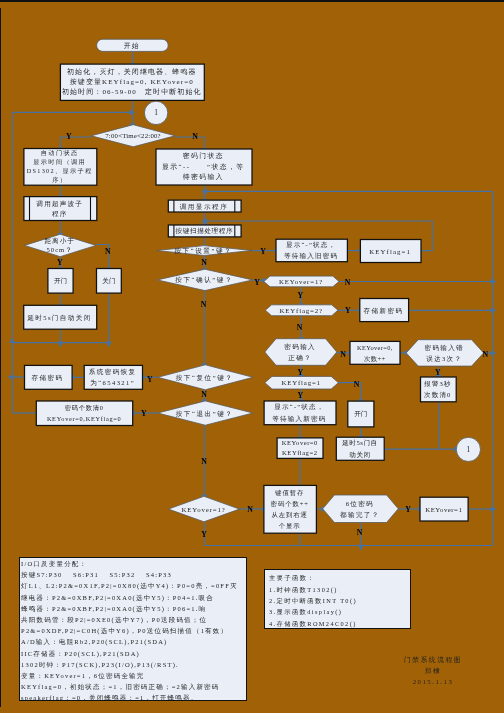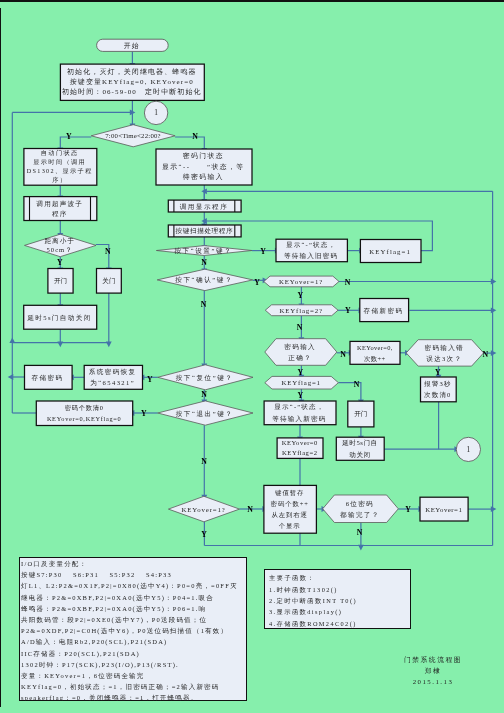--- a/index.html
+++ b/index.html
@@ -1,16 +1,16 @@
 <!DOCTYPE html>
 <html><head>
 <meta charset="utf-8">
 <style>
   html,body{margin:0;padding:0;background:#ffffff;}
-  #page{position:relative;width:504px;height:713px;background:#86efac;overflow:hidden;
+  #page{position:relative;width:504px;height:713px;background:#a16207;overflow:hidden;
         font-family:"Liberation Serif","DejaVu Serif",serif;color:#000;}
   #shapes{position:absolute;left:0;top:0;width:504px;height:713px;}
   .lbl{position:absolute;color:#1f1f1f;text-align:center;white-space:pre-line;
        display:flex;align-items:center;justify-content:center;
        font-family:"Liberation Serif","DejaVu Serif",serif;}
   .elbl{position:absolute;color:#000;text-align:center;font-size:7.8px;font-weight:bold;
         width:12px;height:10px;line-height:10px;
         font-family:"Liberation Serif","DejaVu Serif",serif;}
   .note{position:absolute;background:#e9eef7;border:1.4px solid #111;box-sizing:border-box;
         color:#1f1f1f;white-space:nowrap;

